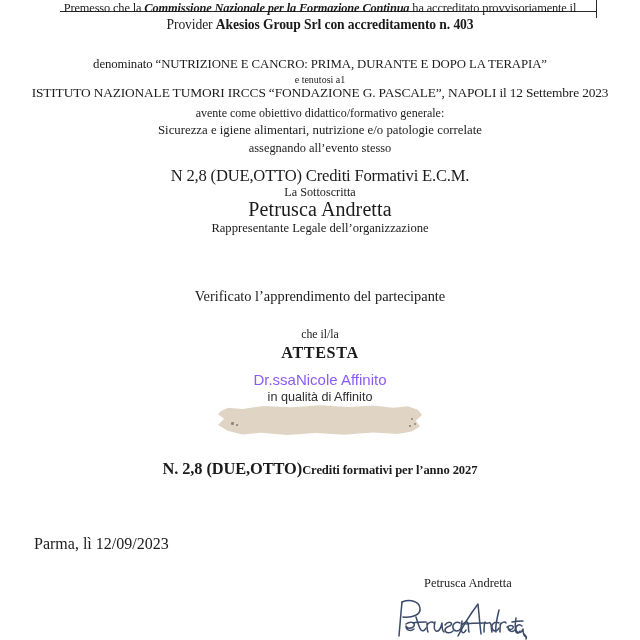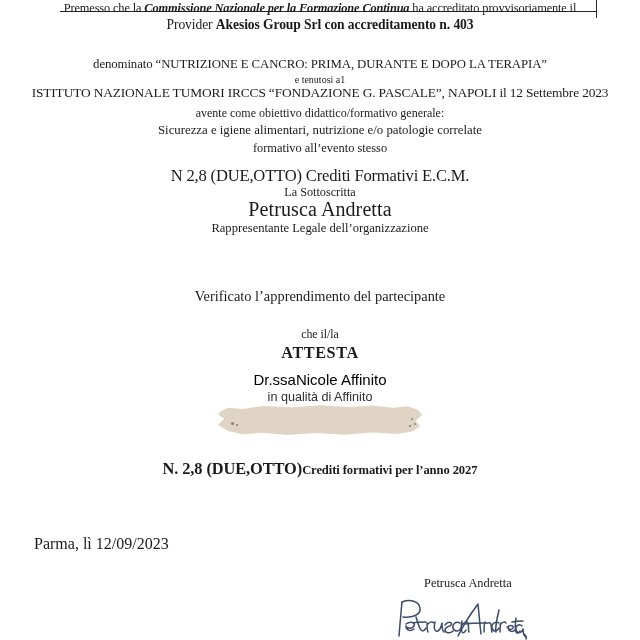--- a/index.html
+++ b/index.html
@@ -150,21 +150,21 @@
   .l-chella {
     top: 328px;
     font-size: 11.8px;
   }
 
   
   .l-participant {
     top: 372px;
     font-size: 15px;
     font-family: "Liberation Sans", "DejaVu Sans", sans-serif;
-    color: #000000;
+    color: #8b5cf6;
   }
   .l-qualifica {
     top: 391px;
     font-size: 12.6px;
     font-family: "Liberation Sans", "DejaVu Sans", sans-serif;
     color: #2e2e2e;
   }
 
   
   .redaction {
@@ -245,21 +245,21 @@
   <div class="line l-denominato">denominato “NUTRIZIONE E CANCRO: PRIMA, DURANTE E DOPO LA TERAPIA”</div>
 
   <div class="line l-tenutosi">e tenutosi a1</div>
 
   <div class="line l-istituto">ISTITUTO NAZIONALE TUMORI IRCCS “FONDAZIONE G. PASCALE”, NAPOLI il 12 Settembre 2023</div>
 
   <div class="line l-obiettivo">avente come obiettivo didattico/formativo generale:</div>
 
   <div class="line l-sicurezza">Sicurezza e igiene alimentari, nutrizione e/o patologie correlate</div>
 
-  <div class="line l-assegnando">formativo all’evento stesso</div>
+  <div class="line l-assegnando">assegnando all’evento stesso</div>
 
   <div class="line l-crediti-ecm">N 2,8 (DUE,OTTO) Crediti Formativi E.C.M.</div>
 
   <div class="line l-sottoscritta">La Sottoscritta</div>
 
   <div class="line l-petrusca-big">Petrusca Andretta</div>
 
   <div class="line l-rappresentante">Rappresentante Legale dell’organizzazione</div>
 
   <div class="line l-verificato">Verificato l’apprendimento del partecipante</div>

